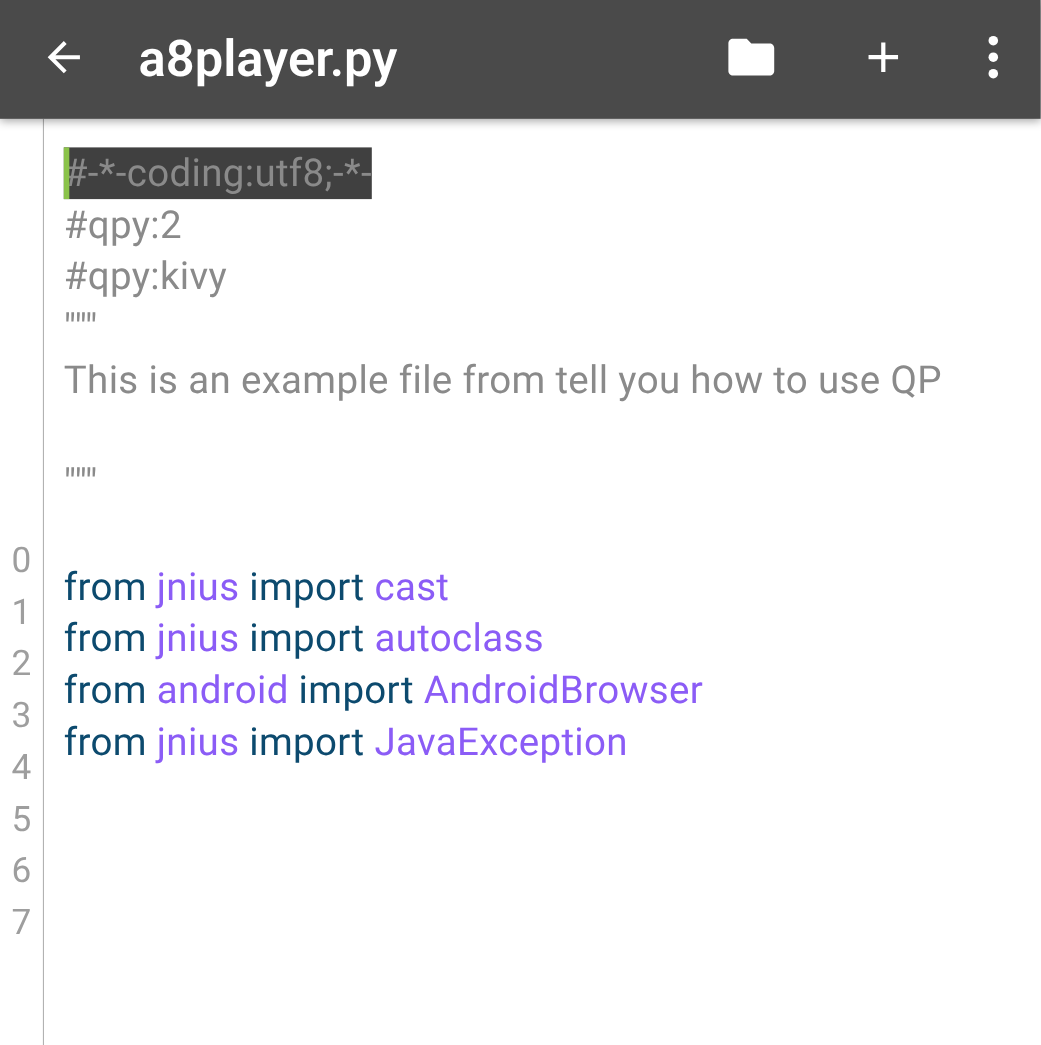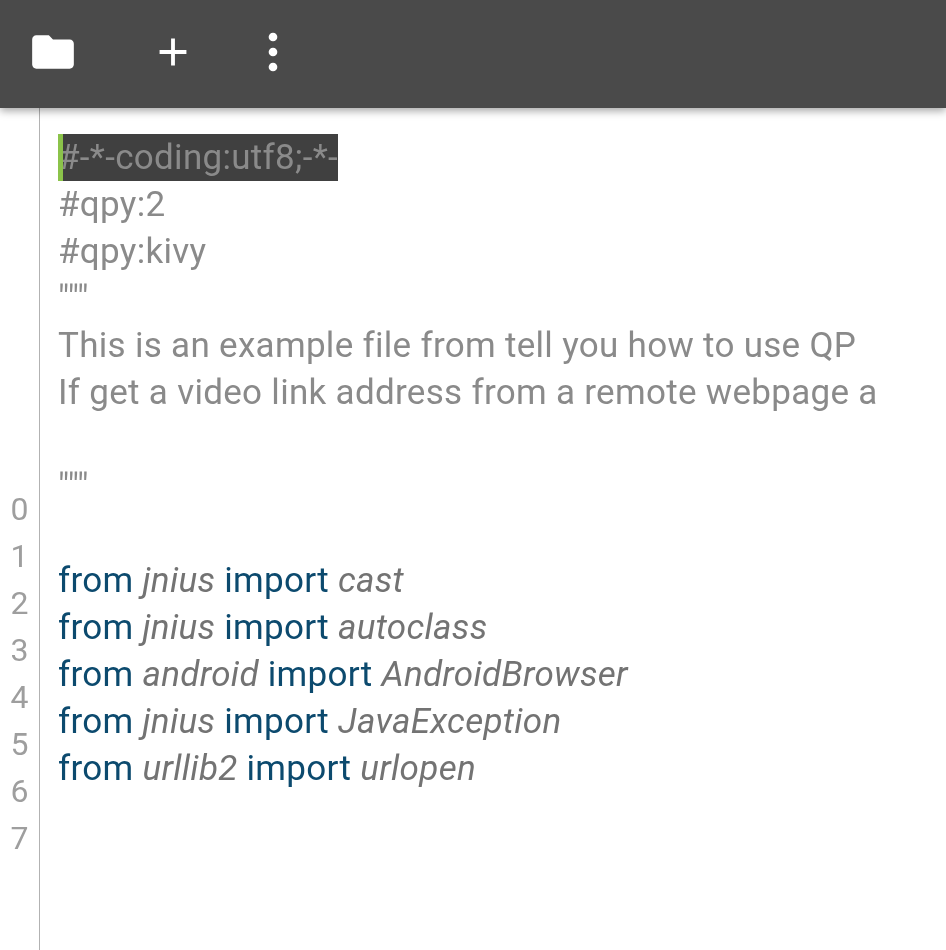--- a/index.html
+++ b/index.html
@@ -87,26 +87,34 @@
     .cursor-bar {
       position: absolute;
       left: 0;
       top: 0;
       width: 5px;
       height: 100%;
       background: #8bc34a;
     }
     .comment { color: #8a8a8a; }
     .keyword { color: #0c4a6e; }
-    .normal { color: #737373; font-style: italic; }
+    .normal { color: #8b5cf6; }
   </style>
 </head>
 <body>
 
 <div class="toolbar">
+  <div class="toolbar-left">
+    <div class="back-btn">
+      <svg width="44" height="44" viewBox="0 0 24 24" fill="none">
+        <path d="M20 11H7.83l5.59-5.59L12 4l-8 8 8 8 1.41-1.41L7.83 13H20v-2z" fill="#ffffff"></path>
+      </svg>
+    </div>
+    <div class="title">a8player.py</div>
+  </div>
   <div class="toolbar-right">
     <div class="toolbar-icon">
       <svg width="50" height="50" viewBox="0 0 24 24" fill="none">
         <path d="M10 4H4c-1.1 0-2 .9-2 2v12c0 1.1.9 2 2 2h16c1.1 0 2-.9 2-2V8c0-1.1-.9-2-2-2h-8l-2-2z" fill="#ffffff"></path>
       </svg>
     </div>
     <div class="toolbar-icon">
       <svg width="46" height="46" viewBox="0 0 24 24" fill="none">
         <path d="M19 13h-6v6h-2v-6H5v-2h6V5h2v6h6v2z" fill="#ffffff"></path>
       </svg>
@@ -131,23 +139,21 @@
     <div class="line-num">5</div>
     <div class="line-num">6</div>
     <div class="line-num">7</div>
   </div>
   <div class="code-area" id="code-area">
       <div class="code-line"><span class="first-line comment">#-*-coding:utf8;-*-<span class="cursor-bar"></span></span></div>
       <div class="code-line"><span class="comment">#qpy:2</span></div>
       <div class="code-line"><span class="comment">#qpy:kivy</span></div>
       <div class="code-line"><span class="comment">"""</span></div>
       <div class="code-line"><span class="comment">This is an example file from tell you how to use QP</span></div>
-      <div class="code-line"><span class="comment">If get a video link address from a remote webpage a</span></div>
       <div class="code-line"><span class="comment">&nbsp;</span></div>
       <div class="code-line"><span class="comment">"""</span></div>
       <div class="code-line"><span class="comment">&nbsp;</span></div>
       <div class="code-line"><span class="keyword">from</span><span class="normal"> jnius </span><span class="keyword">import</span><span class="normal"> cast</span></div>
       <div class="code-line"><span class="keyword">from</span><span class="normal"> jnius </span><span class="keyword">import</span><span class="normal"> autoclass</span></div>
       <div class="code-line"><span class="keyword">from</span><span class="normal"> android </span><span class="keyword">import</span><span class="normal"> AndroidBrowser</span></div>
       <div class="code-line"><span class="keyword">from</span><span class="normal"> jnius </span><span class="keyword">import</span><span class="normal"> JavaException</span></div>
-      <div class="code-line"><span class="keyword">from</span><span class="normal"> urllib2 </span><span class="keyword">import</span><span class="normal"> urlopen</span></div>
     </div>
 </div>
 
 </body></html>

